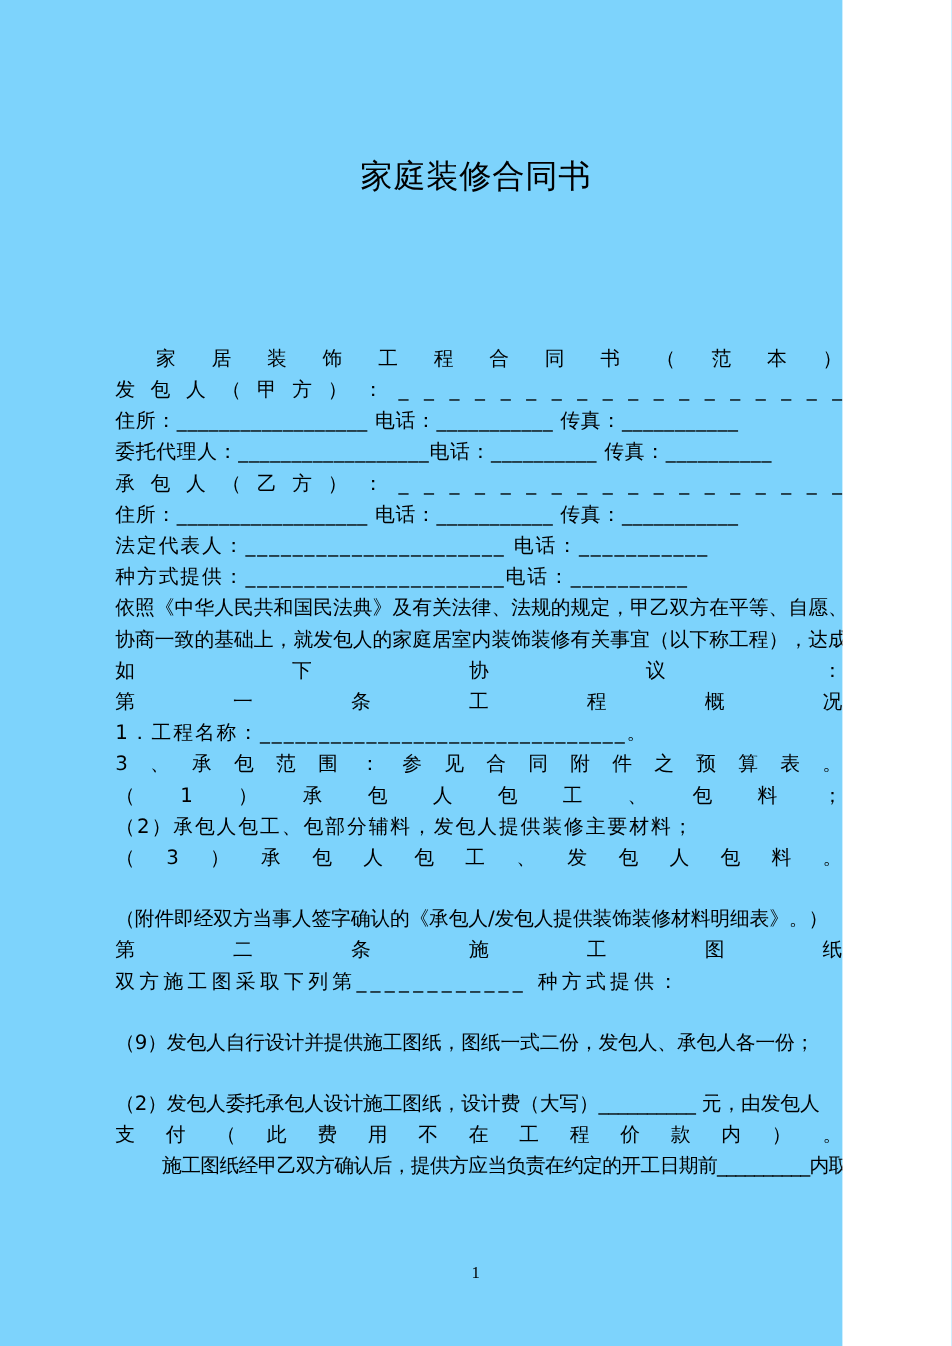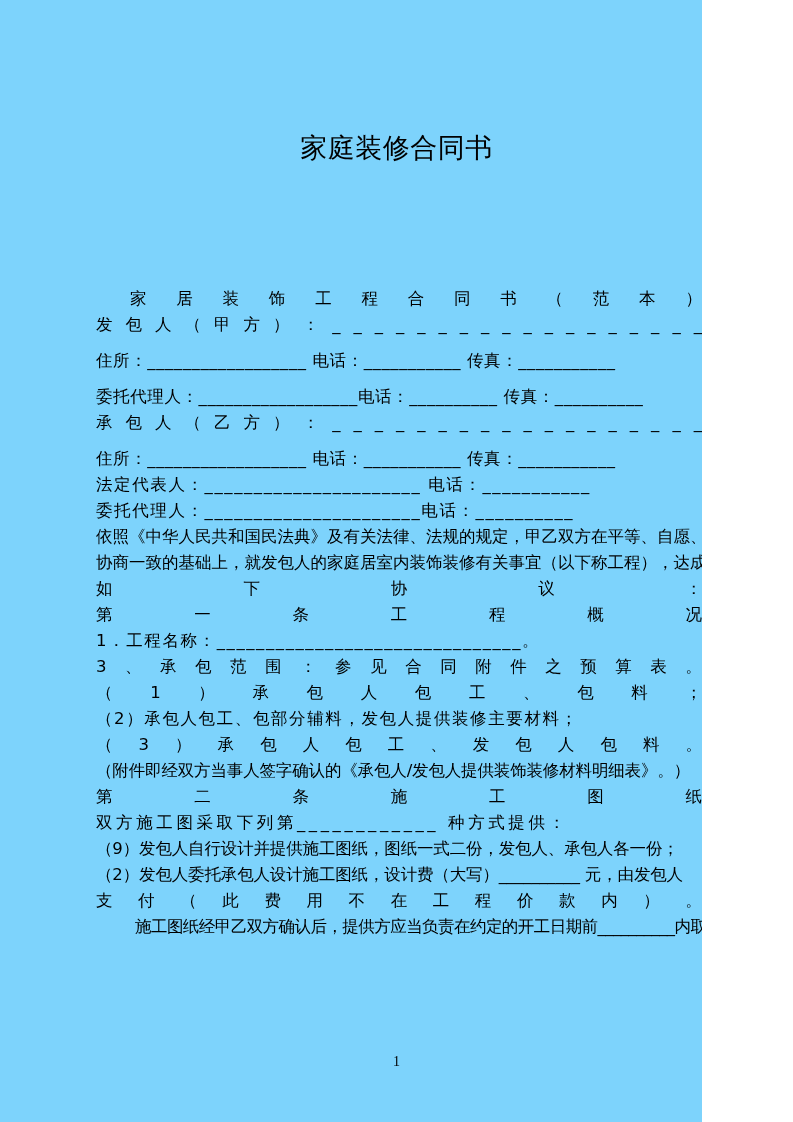--- a/index.html
+++ b/index.html
@@ -57,22 +57,22 @@
   }
   .ln.j > span { display: inline-block; }
   
   .ln.j.indent {
     padding-left: 34px;
     width: 572px;
   }
   
   .ln.s1 { letter-spacing: 3.6px; }
   .ln.s2 { letter-spacing: 1.6px; }
-  .ln.s3 { letter-spacing: 0.6px; margin-top: 10px; }
-  .ln.tight { letter-spacing: -0.15px; }
+  .ln.s3 { letter-spacing: 0.6px; }
+  .ln.tight { letter-spacing: -0.15px; margin-top: 25px; }
   .ln.neg { letter-spacing: -0.55px; margin-left: 39px; }
   .page-num {
     position: absolute;
     left: 0;
     top: 1052px;
     width: 793px;
     text-align: center;
     font-size: 14px;
     line-height: 20px;
     font-family: "Liberation Serif", "DejaVu Serif", serif;
@@ -164,21 +164,21 @@
         <span>_</span>
         <span>_</span>
         <span>_</span>
         <span>_</span>
         <span>_</span>
         <span>_</span>
         <span>_</span>
       </div>
     <div class="ln s3">住所：__________________ 电话：___________ 传真：___________</div>
     <div class="ln s2">法定代表人：______________________ 电话：___________</div>
-    <div class="ln s2">委托代理人：______________________电话：__________</div>
+    <div class="ln s2">种方式提供：______________________电话：__________</div>
     <div class="ln">依照《中华人民共和国民法典》及有关法律、法规的规定，甲乙双方在平等、自愿、</div>
     <div class="ln">协商一致的基础上，就发包人的家庭居室内装饰装修有关事宜（以下称工程），达成</div>
     <div class="ln j" id="l12">
         <span>如</span>
         <span>下</span>
         <span>协</span>
         <span>议</span>
         <span>：</span>
       </div>
     <div class="ln j" id="l13">

